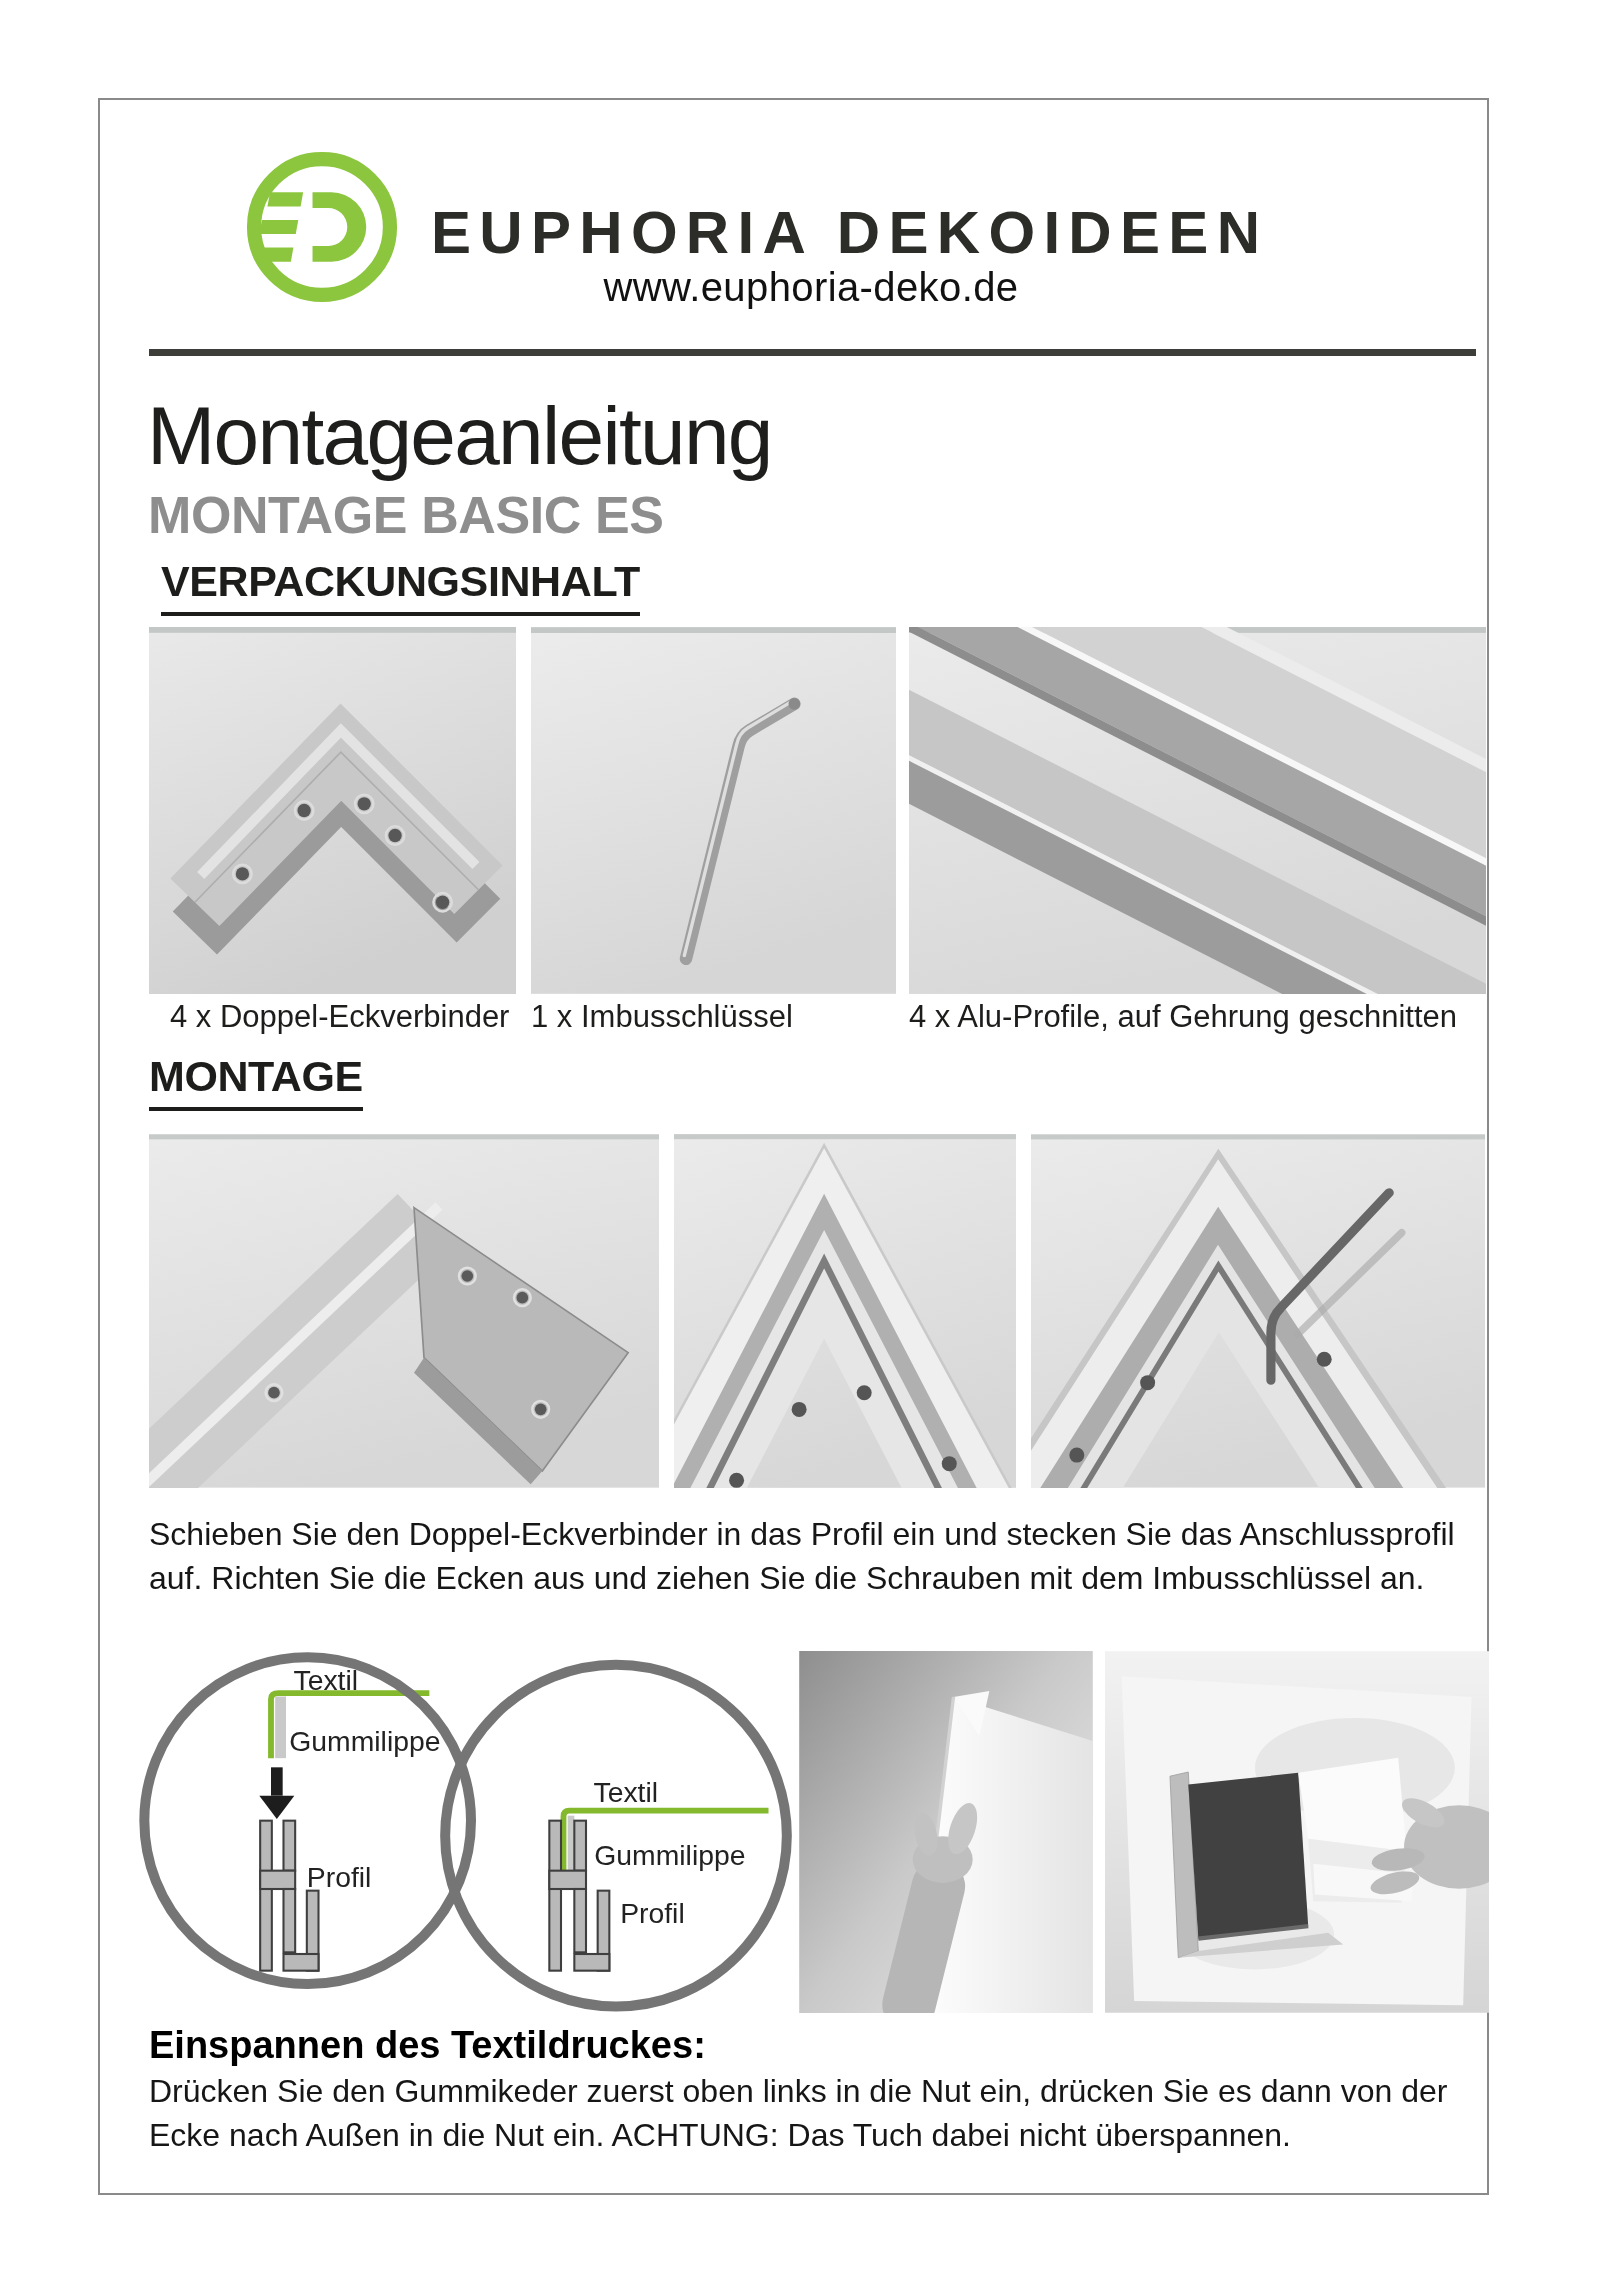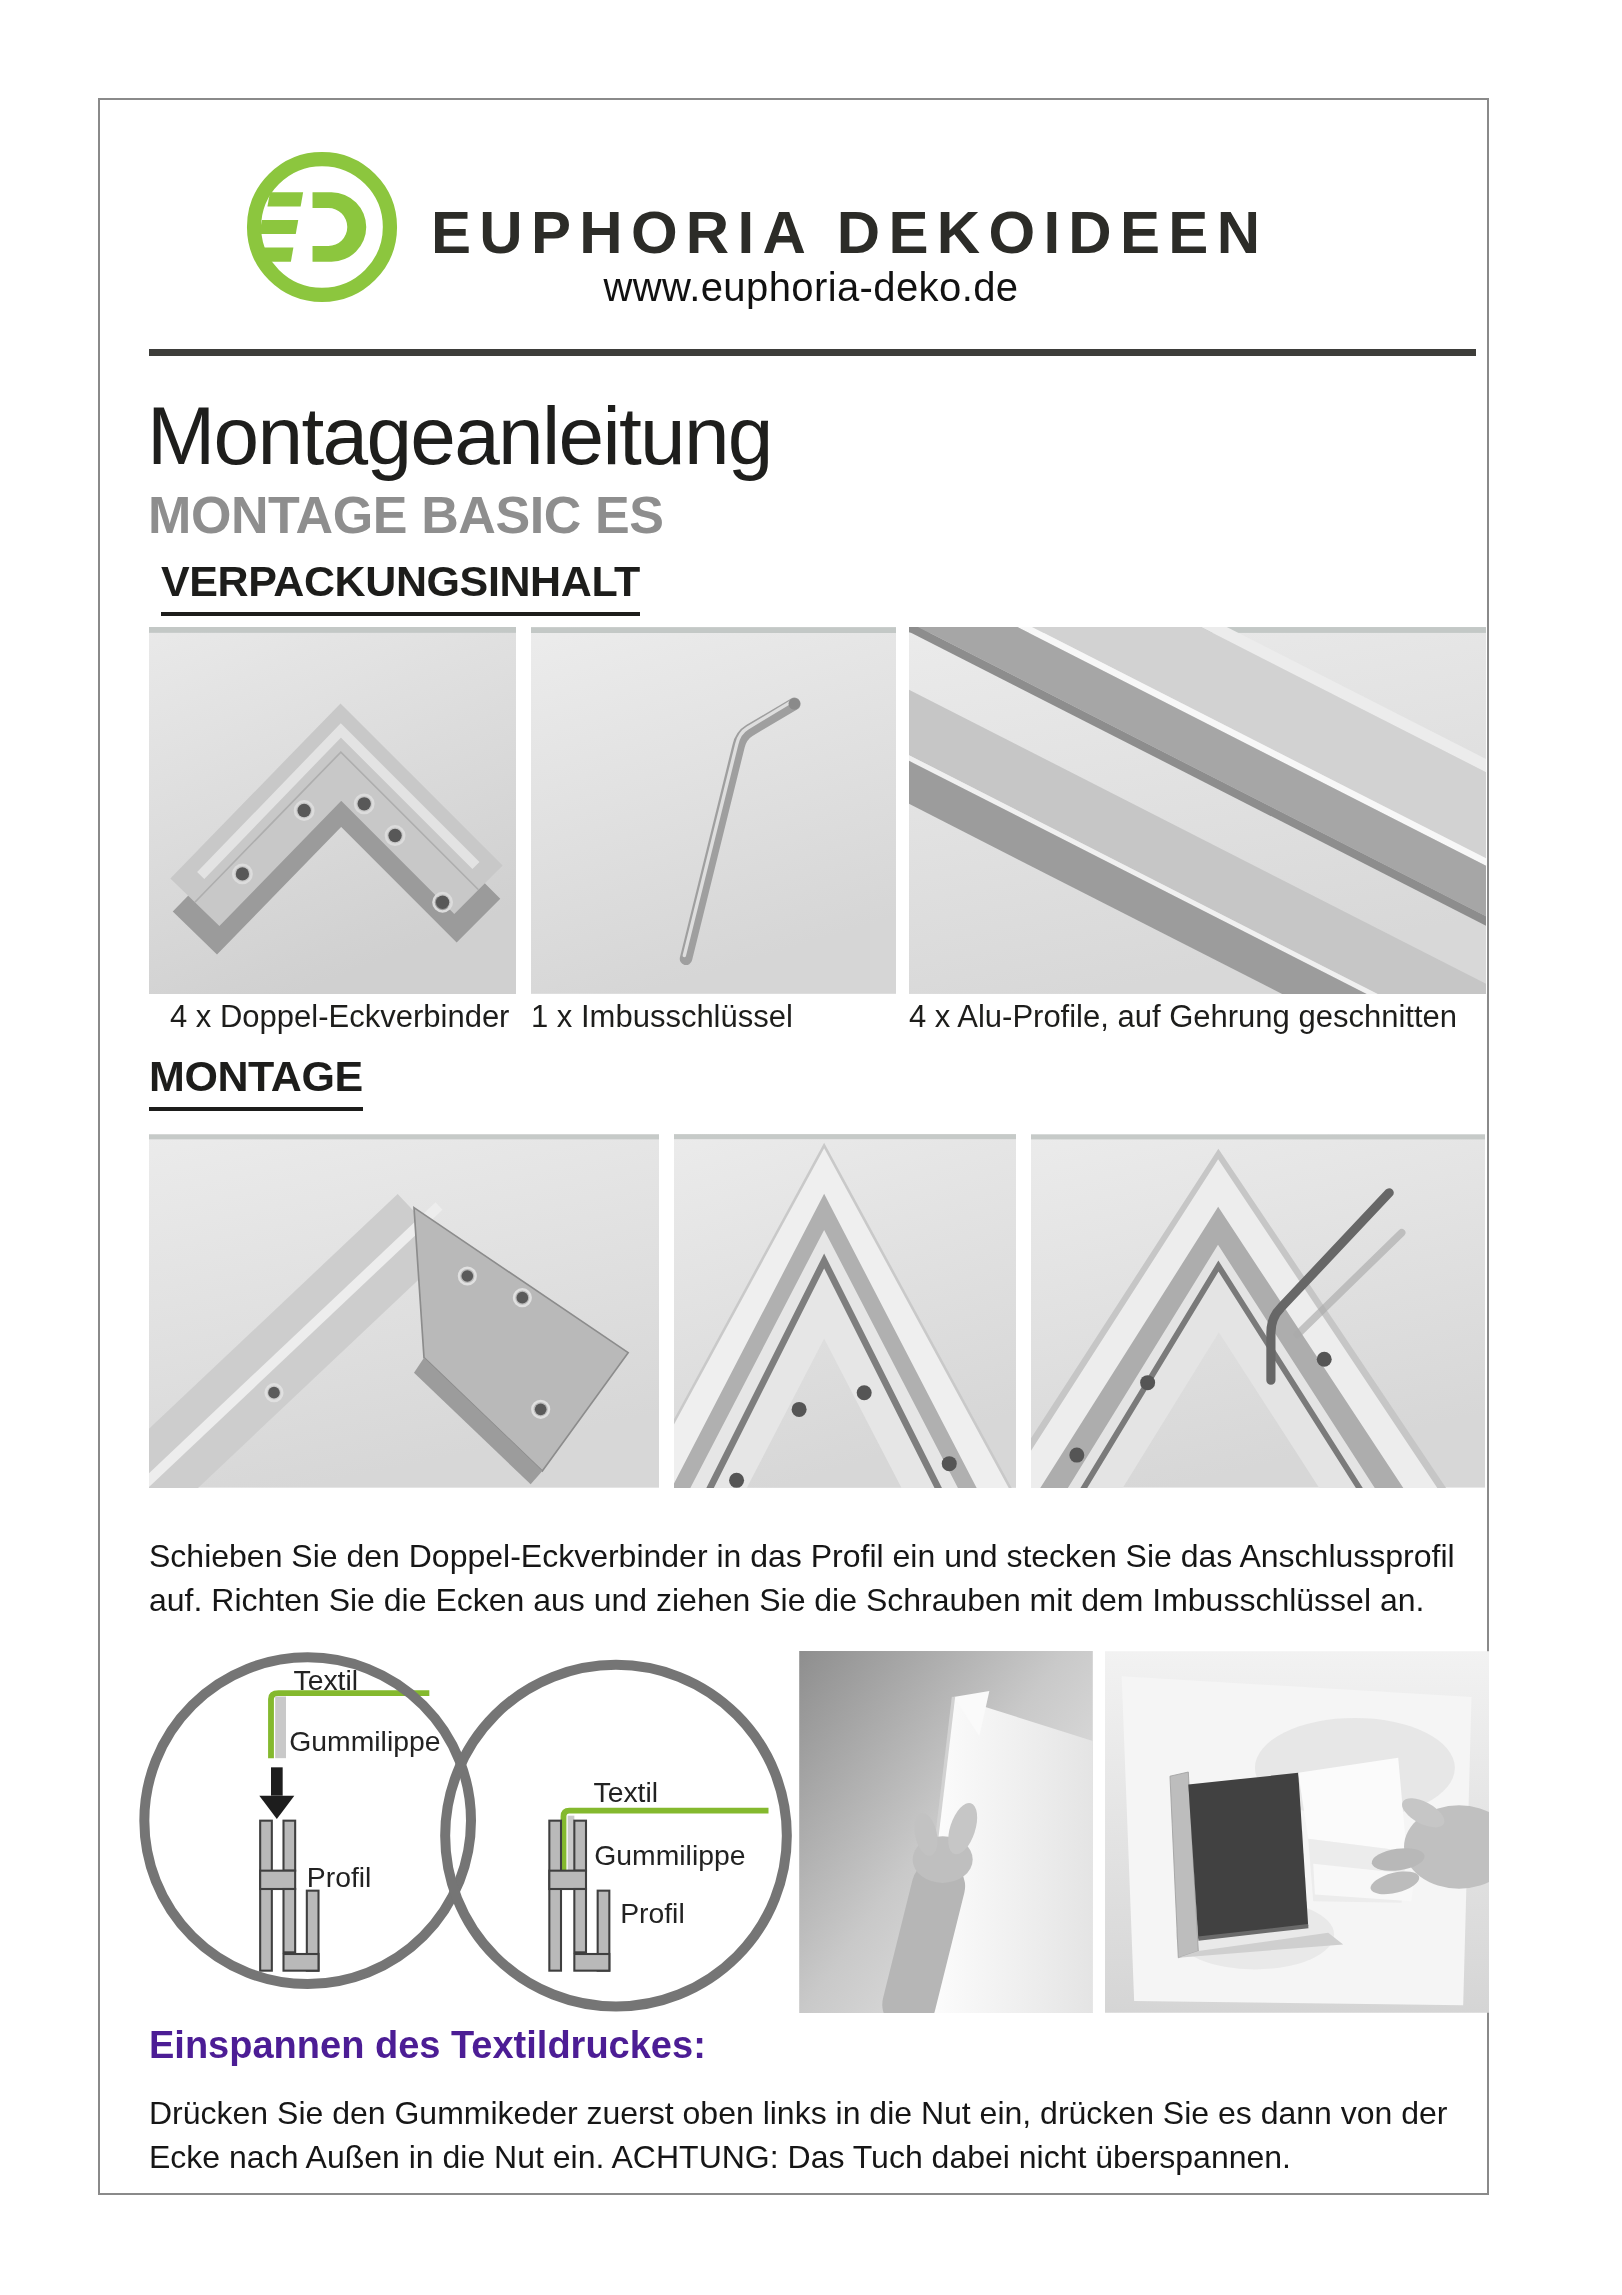--- a/index.html
+++ b/index.html
@@ -25,24 +25,24 @@
     font-size:82px;font-weight:normal;color:#1e1e1c;letter-spacing:-1.7px;white-space:nowrap;
   }
   .h2{
     font-size:52px;font-weight:bold;color:#8e8e8e;letter-spacing:-0.4px;white-space:nowrap;
   }
   .h3{
     font-size:43px;font-weight:bold;color:#1d1d1b;letter-spacing:-0.4px;
     display:inline-block;border-bottom:4.2px solid #1d1d1b;padding-bottom:5.8px;white-space:nowrap;
   }
   .h4{
-    font-size:38px;font-weight:bold;color:#4c1d95;white-space:nowrap;
+    font-size:38px;font-weight:bold;color:#000000;white-space:nowrap;
   }
   .caption{font-size:31px;color:#1d1d1b;white-space:nowrap;}
-  .para{font-size:32px;line-height:44px;color:#161616;margin-top:22px;}
+  .para{font-size:32px;line-height:44px;color:#161616;}
   .photo{display:block;}
   svg text{font-family:"Liberation Sans", sans-serif;}
   .diag-label{font-size:34px;fill:#222;}
 </style>
 </head>
 <body>
 
 <div class="page">
 
   <svg class="abs" style="left:143px;top:48px;" width="158" height="158" viewBox="0 0 100 100">

